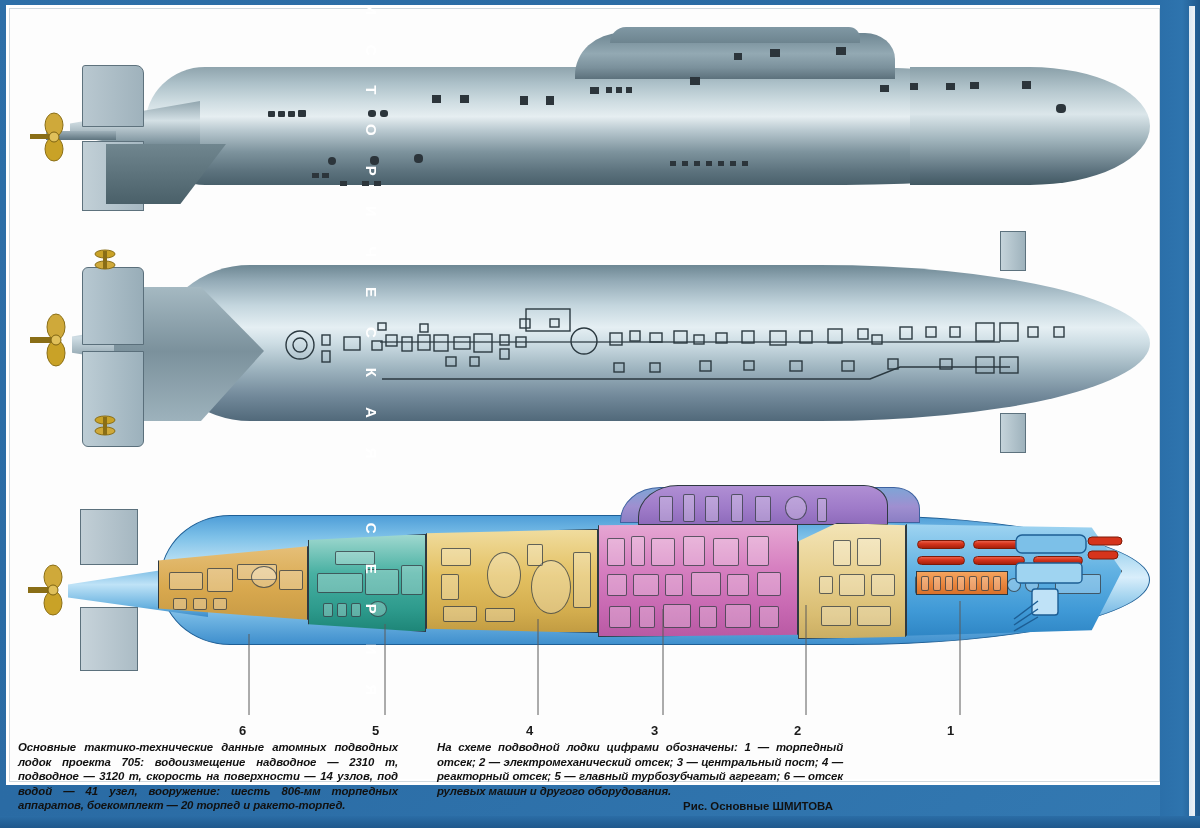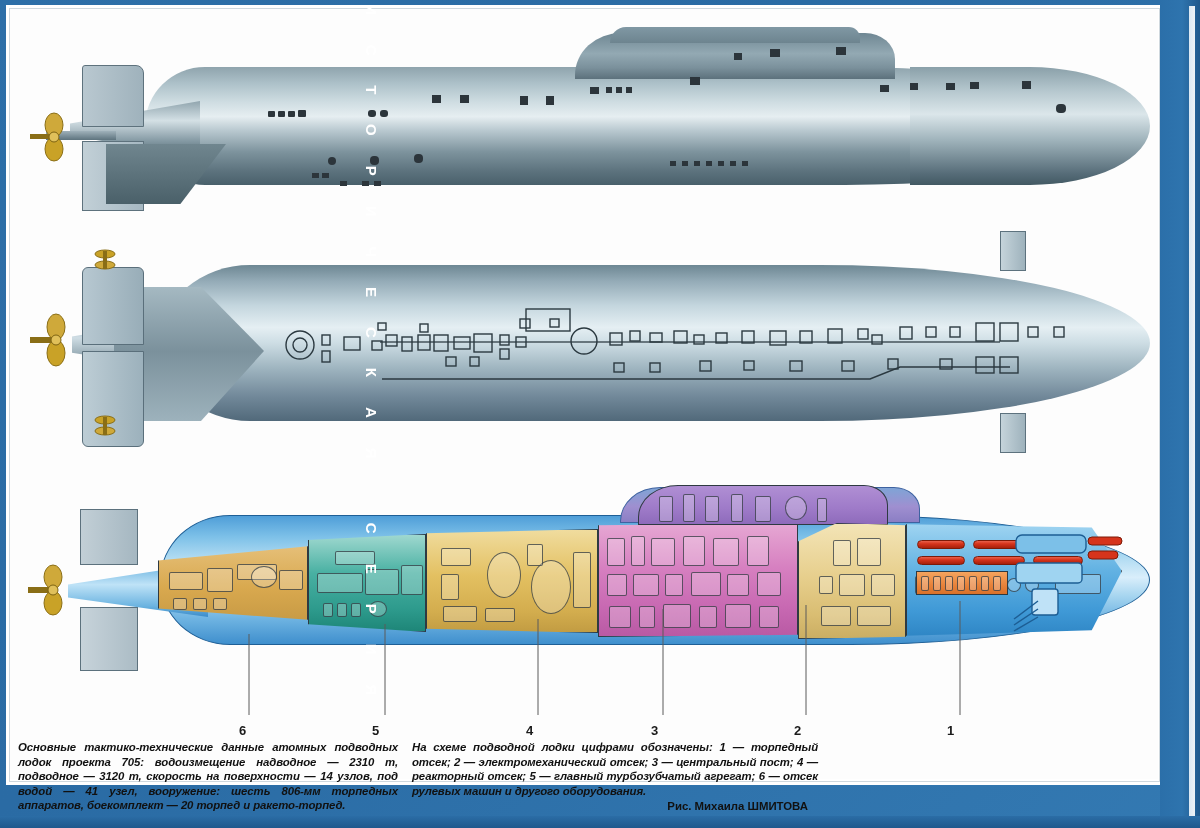--- a/index.html
+++ b/index.html
@@ -241,21 +241,21 @@
   }
 
   
   .captions {
     position: absolute; left: 10px; top: 736px;
     width: 1148px; height: 84px;
     display: flex; gap: 0;
   }
   .caption-col { padding: 4px 6px 0 8px; }
   .caption-col.left { width: 394px; }
-  .caption-col.right { width: 420px; }
+  .caption-col.right { width: 420px; margin-left: 25px; }
   .caption-col p {
     font-family: "Liberation Sans", sans-serif;
     font-style: italic;
     font-weight: bold;
     font-size: 11.4px;
     line-height: 14.6px;
     color: #111111;
     text-align: justify;
     letter-spacing: -.1px;
   }
@@ -586,21 +586,21 @@
     <div class="callout-num" style="left:784px;top:714px;">2</div>
     <div class="callout-num" style="left:937px;top:714px;">1</div>
   </div>
 
   <div class="captions">
     <div class="caption-col left">
       <p>Основные тактико-технические данные атомных подводных лодок проекта 705: водоизмещение надводное — 2310 т, подводное — 3120 т, скорость на поверхности — 14 узлов, под водой — 41 узел, вооружение: шесть 806-мм торпедных аппаратов, боекомплект — 20 торпед и ракето-торпед.</p>
     </div>
     <div class="caption-col right">
       <p>На схеме подводной лодки цифрами обозначены: 1 — торпедный отсек; 2 — электромеханический отсек; 3 — центральный пост; 4 — реакторный отсек; 5 — главный турбозубчатый агрегат; 6 — отсек рулевых машин и другого оборудования.</p>
-      <div class="caption-credit">Рис. Михаила ШМИТОВА</div>
+      <div class="caption-credit">Рис. Основные ШМИТОВА</div>
     </div>
   </div>
 
   <div class="ribbon">
     <div class="ribbon-stripe"></div>
     <div class="ribbon-text">ИСТОРИЧЕСКАЯ СЕРИЯ</div>
   </div>
 
   <div class="frame-bottom-bar"></div>
 </div>

